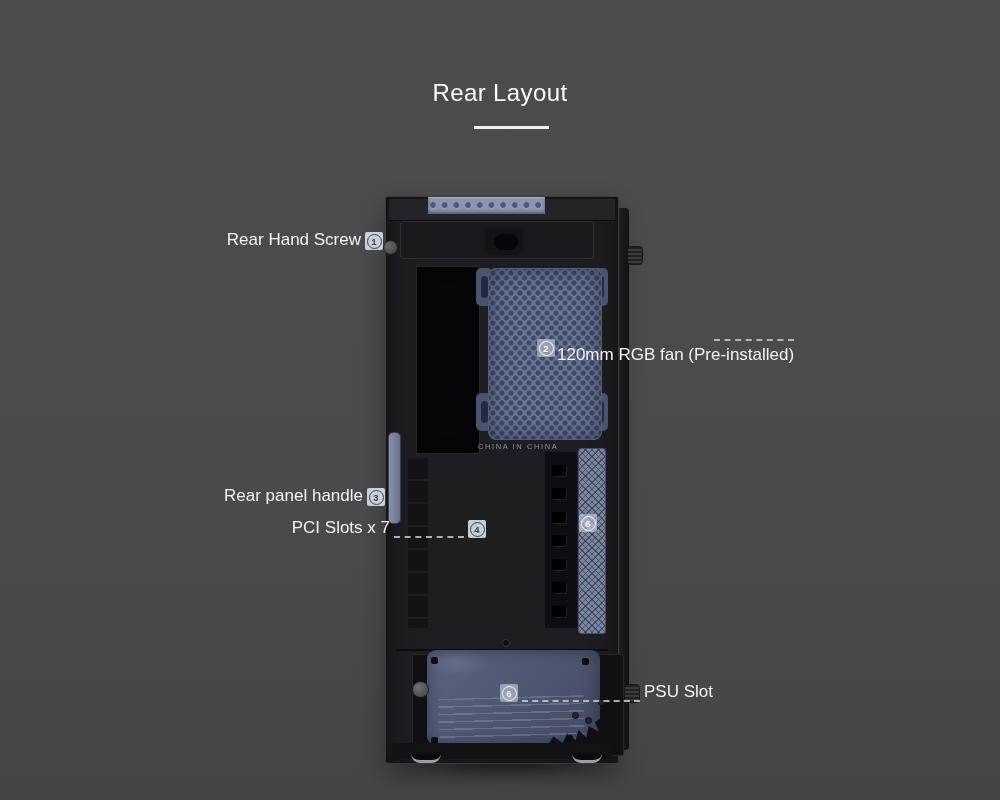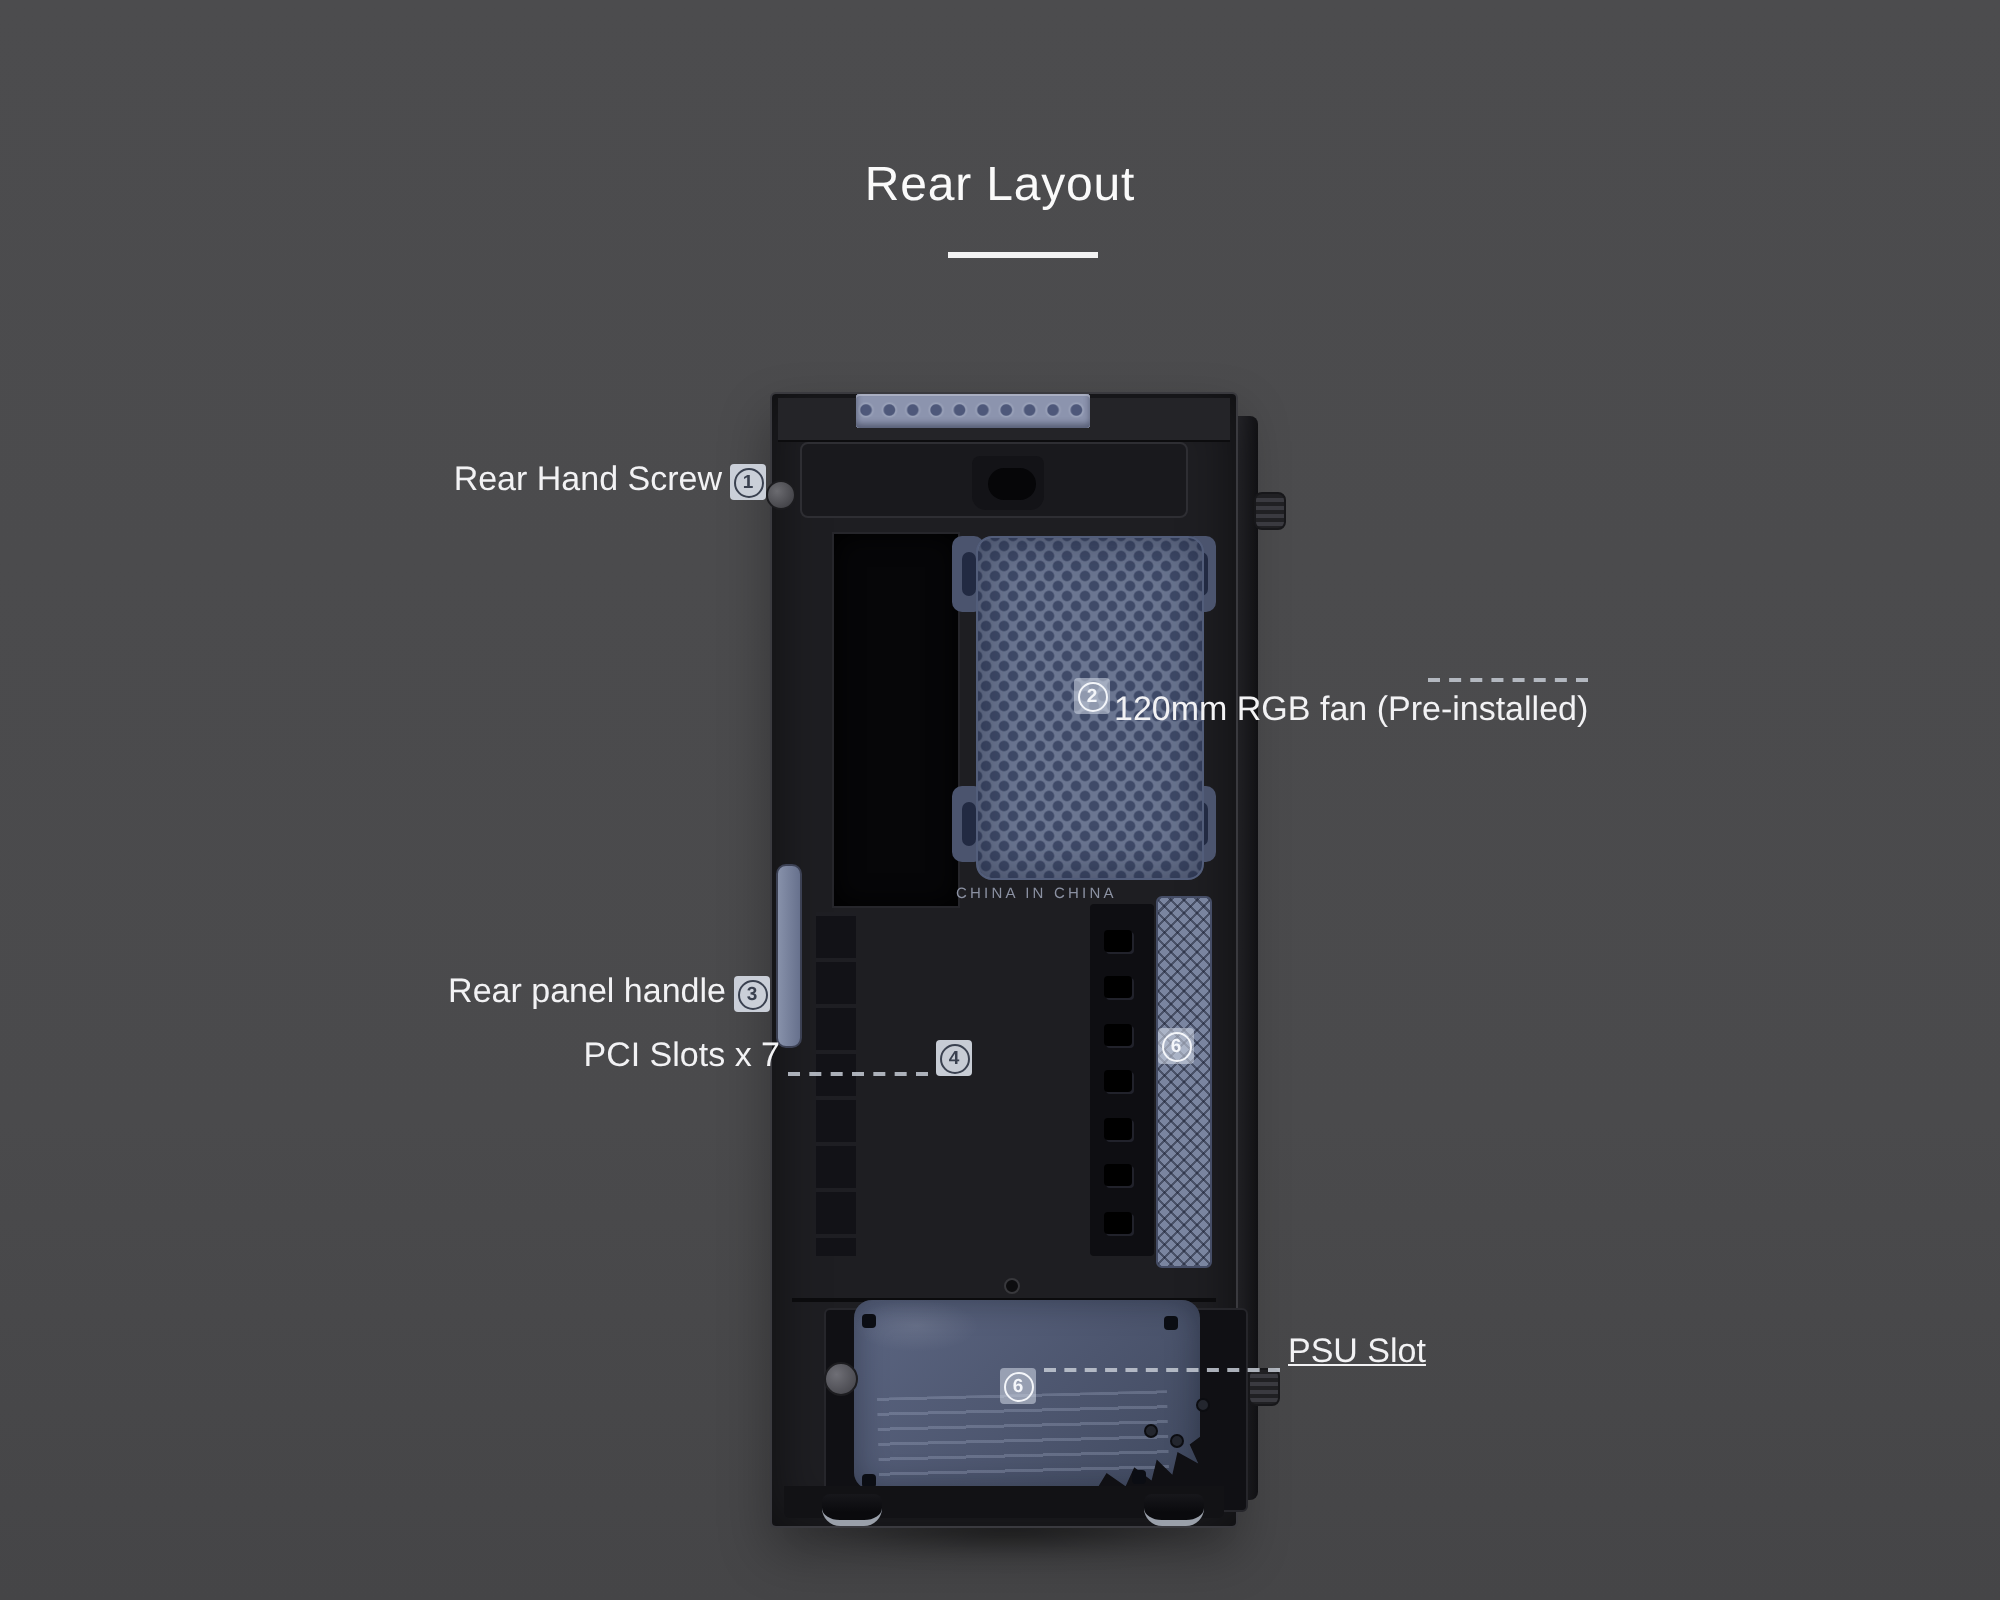--- a/index.html
+++ b/index.html
@@ -127,21 +127,21 @@
   .foot{width:30px;height:13px;border-radius:4px 4px 9px 9px;
         background:linear-gradient(180deg,#17171b,#0a0a0d 70%);border-bottom:3px solid #9aa0aa;}
   .foot-l{left:411px;top:747px;} .foot-r{left:572px;top:747px;}
 
   
   .co-1{top:232px;right:617px;}
   .co-2{left:557px;top:339px;flex-direction:column;}
   .co-3{top:457px;right:615px;margin-top:31px;}
   .co-4{top:520px;right:514px;}
   .co-5{left:601px;top:520px;}
-  .co-6{left:522px;top:668px;text-decoration:underline;}
+  .co-6{left:522px;top:684px;}
   .b2{left:537px;top:339px;} .b6a{left:579px;top:514px;} .b6b{left:500px;top:684px;}
 </style>
 </head>
 <body>
 
 <div class="stage">
 
   <div class="abs title">Rear Layout</div>
   <div class="abs title-underline"></div>
 

